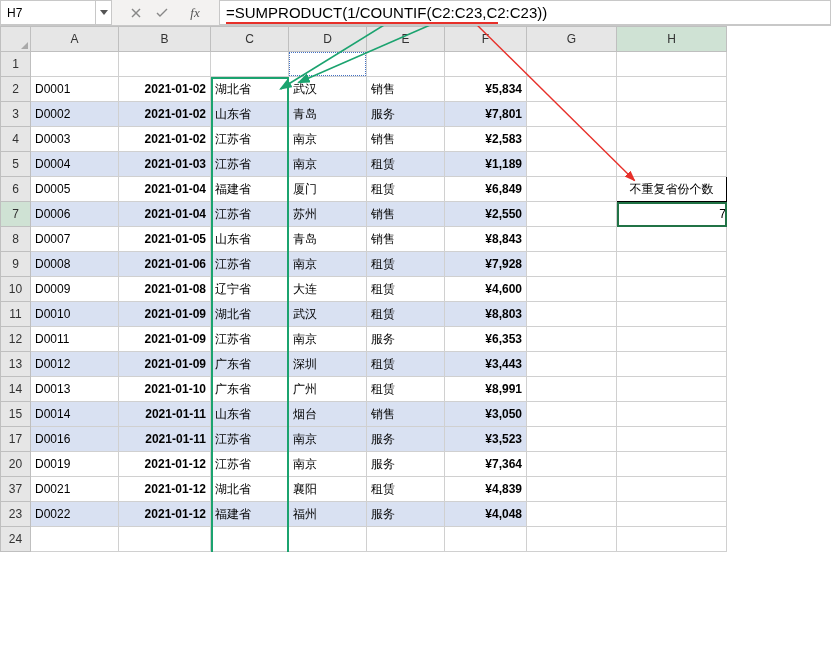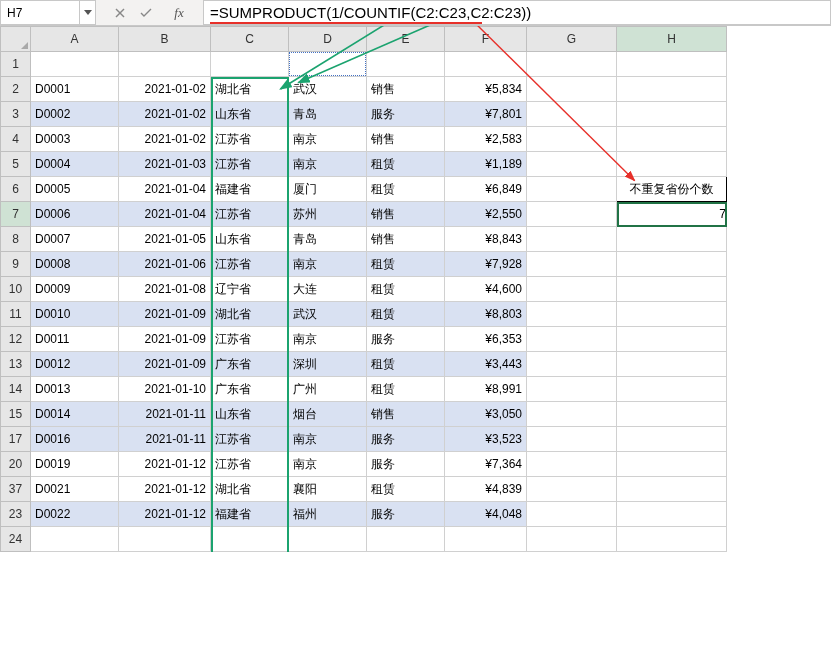--- a/index.html
+++ b/index.html
@@ -14,21 +14,21 @@
   }
   
   .bar {
     display: flex;
     align-items: stretch;
     height: 26px;
     border-bottom: 1px solid #c8c8c8;
     background: #f3f2f1;
   }
   .name-box {
-    width: 80px;
+    width: 96px;
     background: #fff;
     border: 1px solid #c8c8c8;
     display: flex;
     align-items: center;
     padding: 0 6px;
     font-size: 12px;
   }
   .name-drop {
     width: 16px;
     border: 1px solid #c8c8c8;
@@ -110,21 +110,21 @@
   .colA { width: 88px; }
   .colB { width: 92px; }
   .colC { width: 78px; }
   .colD { width: 78px; }
   .colE { width: 78px; }
   .colF { width: 82px; }
   .colG { width: 90px; }
   .colH { width: 110px; }
 
   .cell { padding: 0 4px; font-size: 12px; overflow: hidden; white-space: nowrap; }
-  .cell.right { text-align: right; }
+  .cell.right { text-align: right; font-weight: bold; }
 
   .th-data {
     background: #4472C4;
     color: #fff;
     text-align: center;
     font-weight: bold;
   }
   .band-even { background: #D9E1F2 !important; }
   .band-odd  { background: #ffffff !important; }
 

